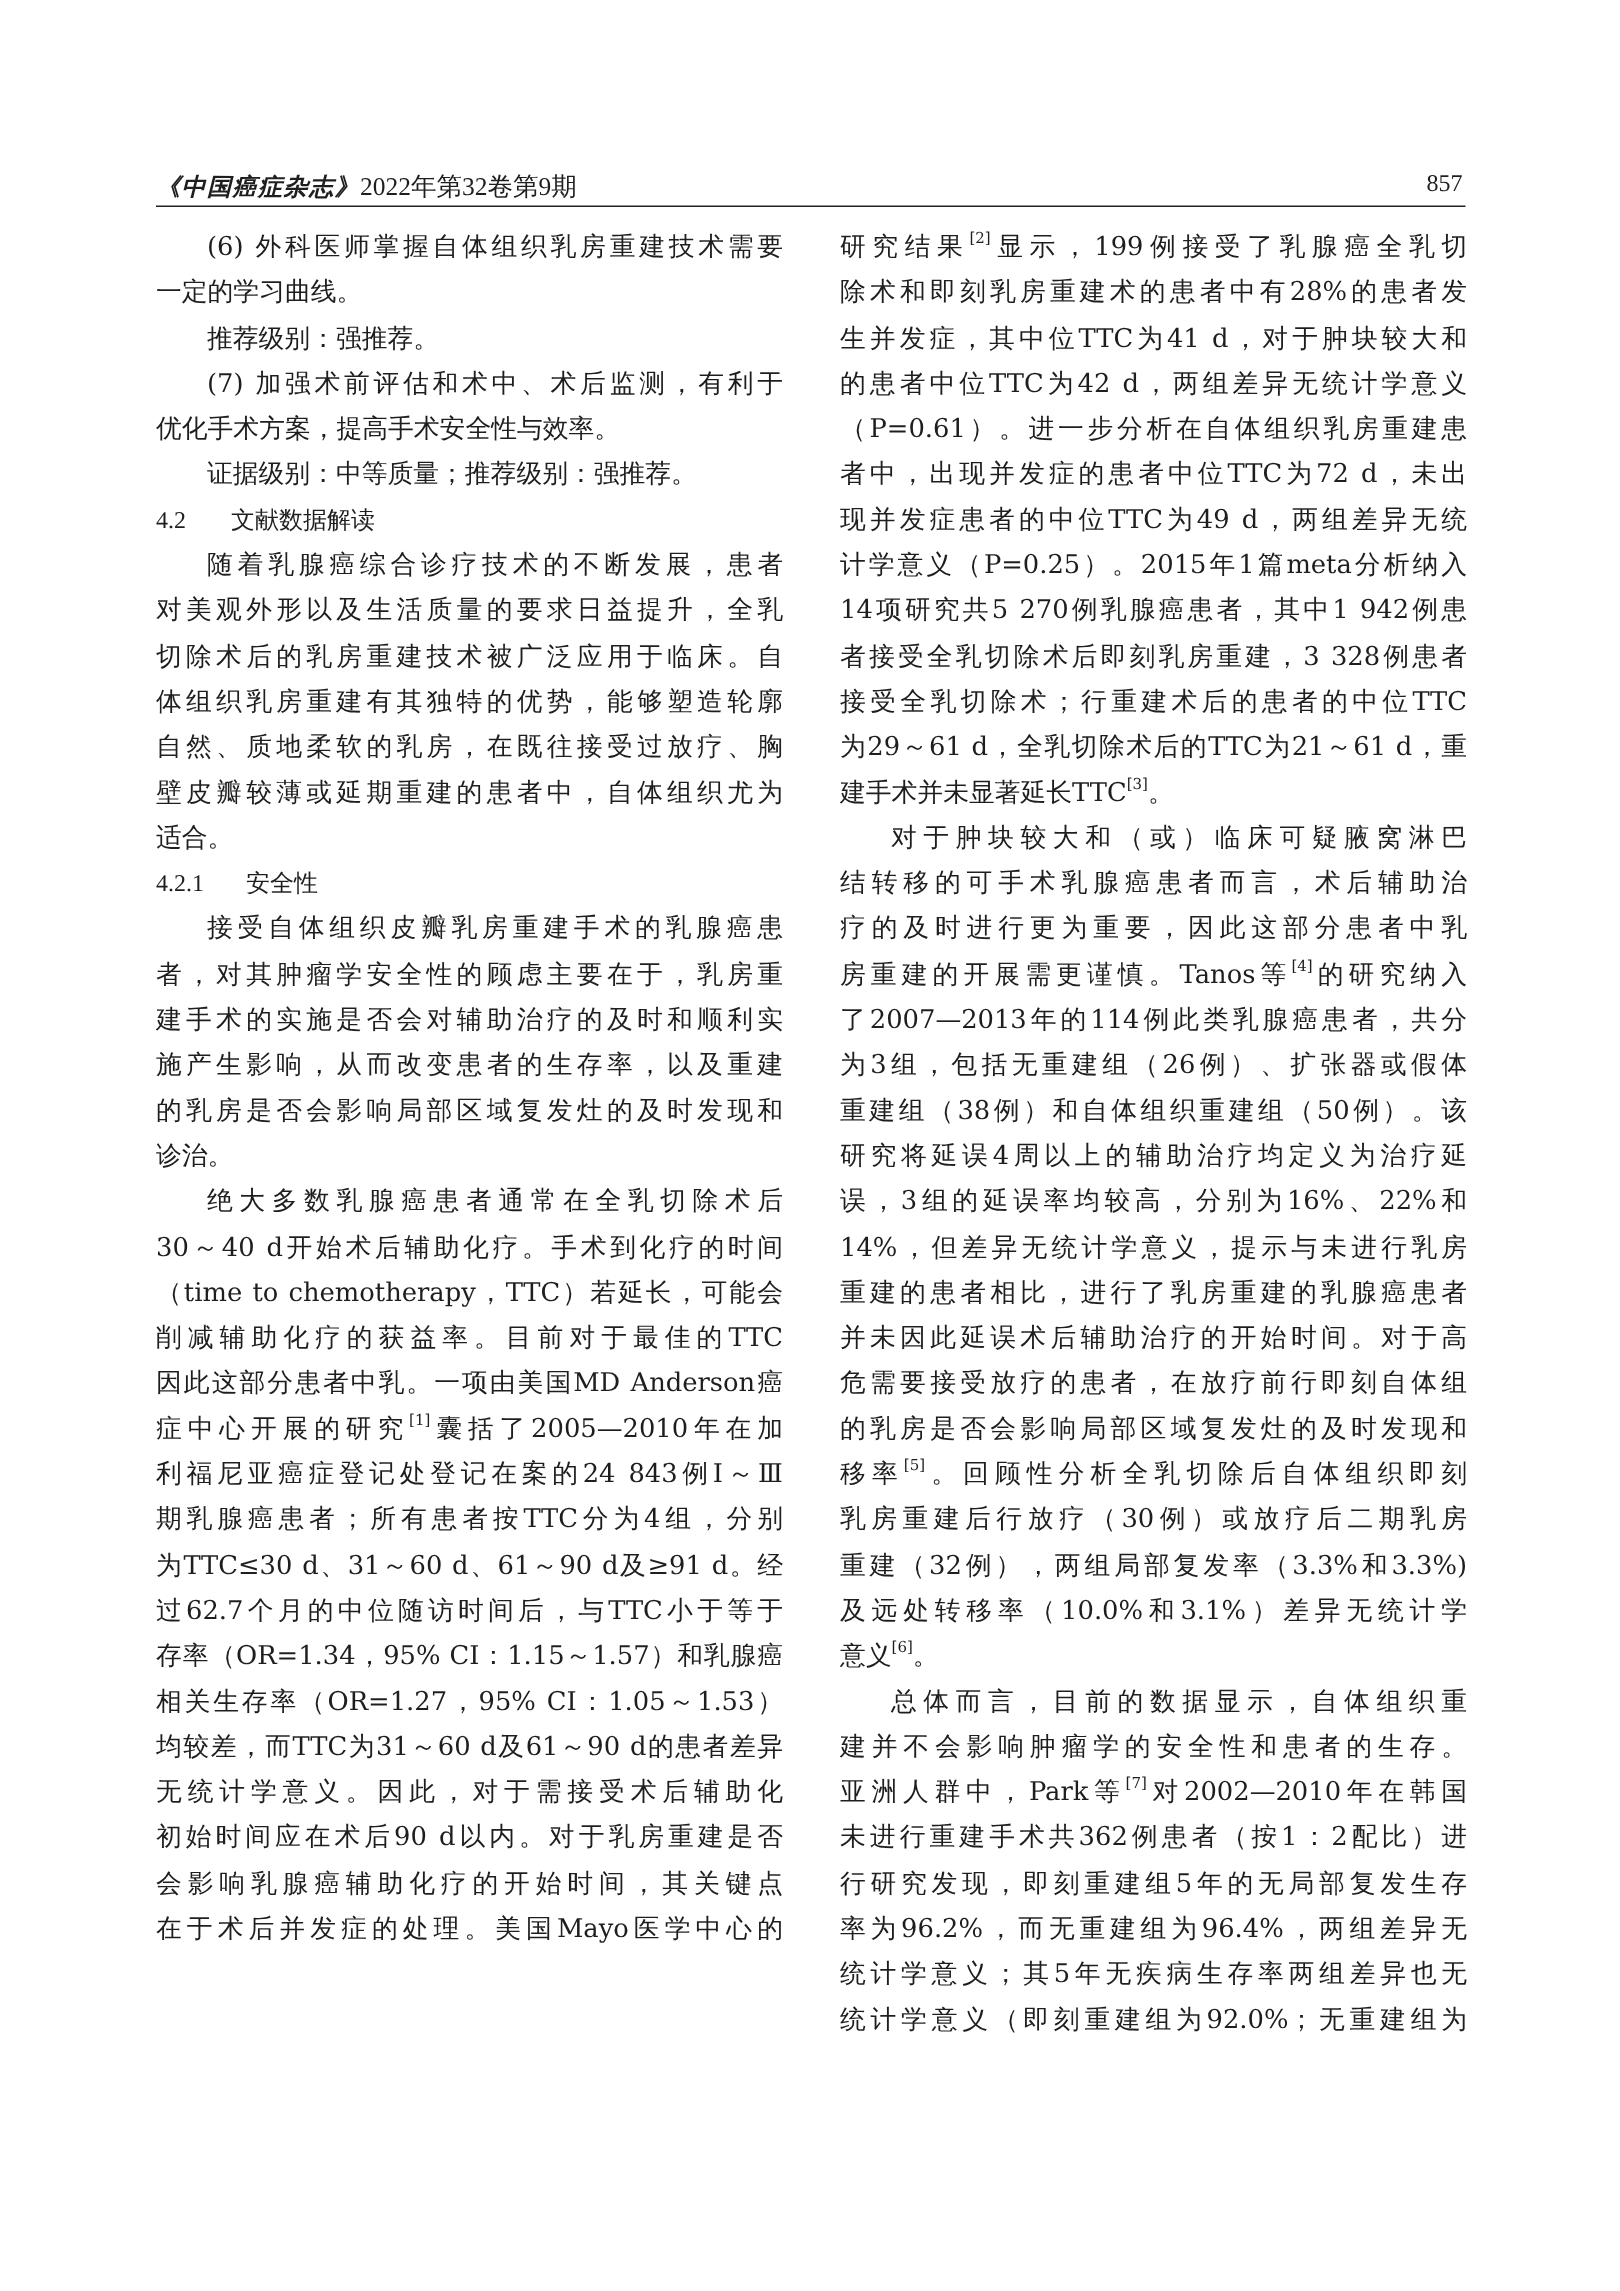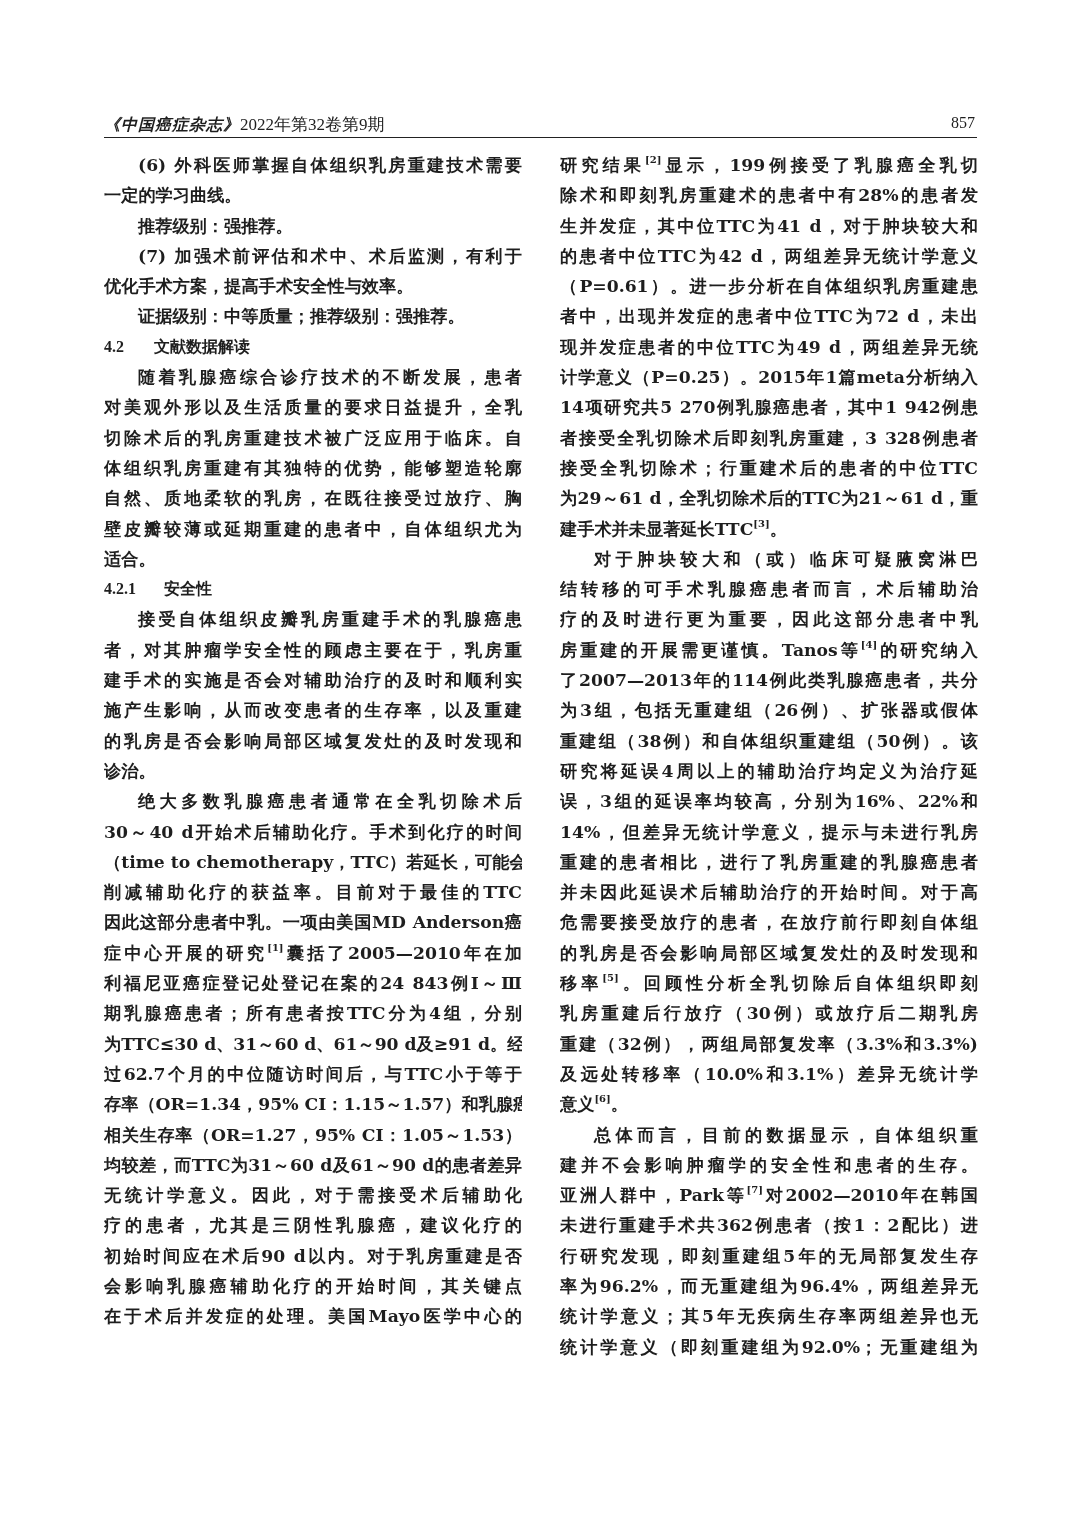--- a/index.html
+++ b/index.html
@@ -10,21 +10,21 @@
   .header {
     position: absolute; left: 104px; top: 112px; width: 873px; height: 25px;
     border-bottom: 1.5px solid #222;
   }
   .journal { position: absolute; left: 0; top: 1px; font-size: 17px; white-space: nowrap; }
   .journal .jname { font-weight: bold; font-style: italic; letter-spacing: 1px; font-family: "DejaVu Sans", sans-serif; font-size: 16px; }
   .journal .issue { font-family: "Liberation Serif", serif; font-size: 17px; margin-top: 46px; }
   .pageno { position: absolute; right: 2px; top: 2px; font-size: 16px; font-family: "Liberation Serif", serif; }
   .col {
     position: absolute; top: 150px; width: 418px;
-    font-size: 17.2px; line-height: 30.3px; text-align: justify; font-weight: bold;
+    font-size: 17.2px; line-height: 30.3px; text-align: justify;
   }
   .col.left { left: 104px; }
   .col.right { left: 560px; }
   .line { display: block; height: 30.3px; white-space: nowrap; overflow: hidden; text-align-last: justify; text-align: justify; }
   .line.last { text-align-last: left; }
   .indent { padding-left: 34px; }
   .sec { font-family: "DejaVu Sans", sans-serif; font-size: 16px; }
   .sec .num { font-family: "Liberation Serif", serif; display: inline-block; width: 50px; }
   .sec .num.wide { width: 60px; }
   sup { font-size: 10px; vertical-align: 8px; line-height: 0; }
@@ -66,21 +66,20 @@
     <div class="line"><span>因此这部分患者中乳。一项由美国MD Anderson癌</span></div>
     <div class="line"><span>症中心开展的研究</span><sup>[1]</sup><span>囊括了2005—2010年在加</span></div>
     <div class="line"><span>利福尼亚癌症登记处登记在案的24 843例Ⅰ～Ⅲ</span></div>
     <div class="line"><span>期乳腺癌患者；所有患者按TTC分为4组，分别</span></div>
     <div class="line"><span>为TTC≤30 d、31～60 d、61～90 d及≥91 d。经</span></div>
     <div class="line"><span>过62.7个月的中位随访时间后，与TTC小于等于</span></div>
     <div class="line"><span>存率（OR=1.34，95% CI：1.15～1.57）和乳腺癌</span></div>
     <div class="line"><span>相关生存率（OR=1.27，95% CI：1.05～1.53）</span></div>
     <div class="line"><span>均较差，而TTC为31～60 d及61～90 d的患者差异</span></div>
     <div class="line"><span>无统计学意义。因此，对于需接受术后辅助化</span></div>
-    <div class="line"><span>疗的患者，尤其是三阴性乳腺癌，建议化疗的</span></div>
     <div class="line"><span>初始时间应在术后90 d以内。对于乳房重建是否</span></div>
     <div class="line"><span>会影响乳腺癌辅助化疗的开始时间，其关键点</span></div>
     <div class="line"><span>在于术后并发症的处理。美国Mayo医学中心的</span></div>
   </div>
 <div class="col right" id="col-right">
     <div class="line"><span>研究结果</span><sup>[2]</sup><span>显示，199例接受了乳腺癌全乳切</span></div>
     <div class="line"><span>除术和即刻乳房重建术的患者中有28%的患者发</span></div>
     <div class="line"><span>生并发症，其中位TTC为41 d，对于肿块较大和</span></div>
     <div class="line"><span>的患者中位TTC为42 d，两组差异无统计学意义</span></div>
     <div class="line"><span>（P=0.61）。进一步分析在自体组织乳房重建患</span></div>

